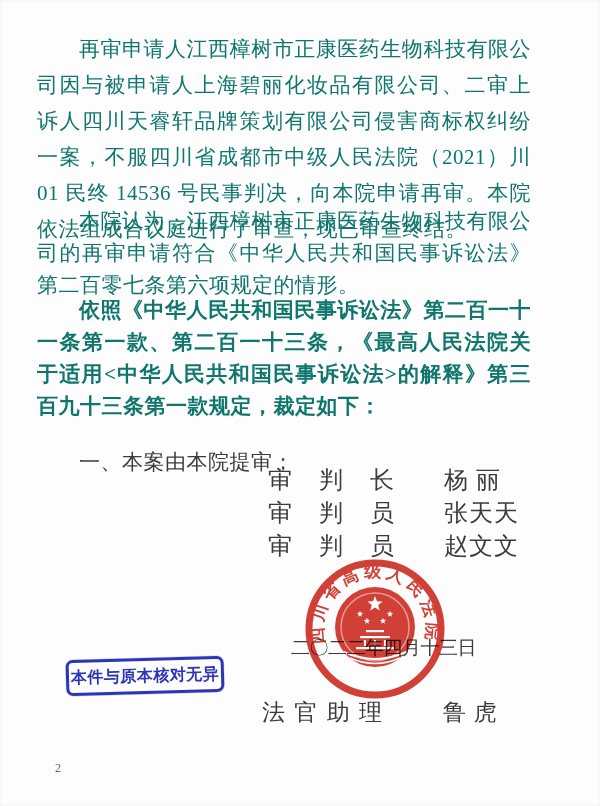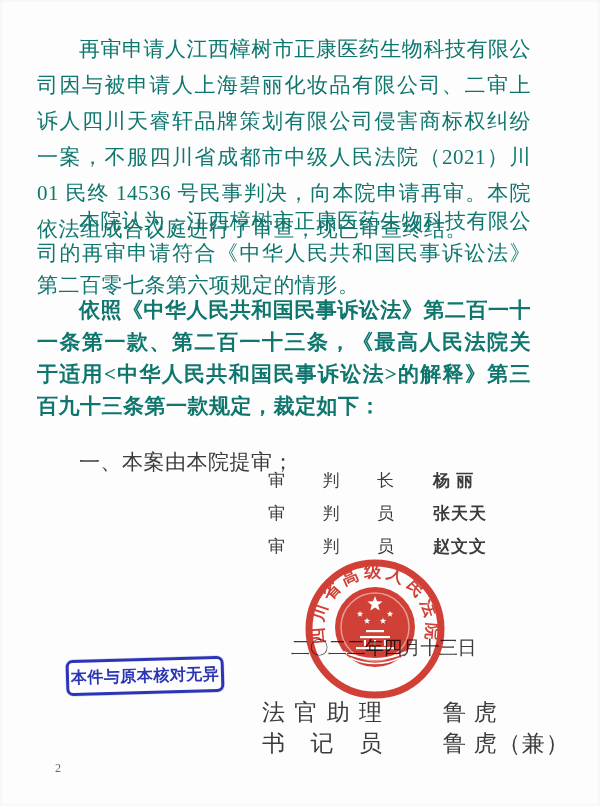--- a/index.html
+++ b/index.html
@@ -33,27 +33,27 @@
   .ruling{
     position:absolute;left:37px;width:494px;
     font-size:21px;line-height:28px;letter-spacing:.5px;
     text-indent:2em;
     margin-top:44px;
   }
   .r1{top:404px;}
   .r2{top:437px;}
   .sig-row{
     position:absolute;left:268px;
-    font-size:17px;line-height:21px;white-space:nowrap;
+    font-size:24px;line-height:21px;white-space:nowrap;
   }
   .sig-row .role{
     display:inline-block;width:126px;
     text-align:justify;text-align-last:justify;
   }
-  .sig-row .name{position:absolute;left:165px;top:0;letter-spacing:1px;font-weight:bold;}
+  .sig-row .name{position:absolute;left:176px;top:0;letter-spacing:1px;}
   .sig1{top:470px;}
   .sig2{top:503px;}
   .sig3{top:536px;}
   .staff-row{
     position:absolute;left:262px;
     font-size:23px;line-height:21px;white-space:nowrap;
   }
   .staff-row .role{
     display:inline-block;width:120px;
     text-align:justify;text-align-last:justify;
@@ -153,19 +153,15 @@
       <path d="M48,102 Q73,113 98,102" fill="none" stroke="#fff" stroke-width="1.6"></path>
     </g>
   </svg>
 
   <div class="verify-stamp">本件与原本核对无异</div>
 
   <div class="staff-row st1">
     <span class="role">法官助理</span>
     <span class="name">鲁 虎</span>
   </div>
-  <div class="staff-row st2">
-    <span class="role">书记员</span>
-    <span class="name">鲁 虎（兼）</span>
-  </div>
 
   <div class="page-num">2</div>
 </div>
 
 </body></html>

